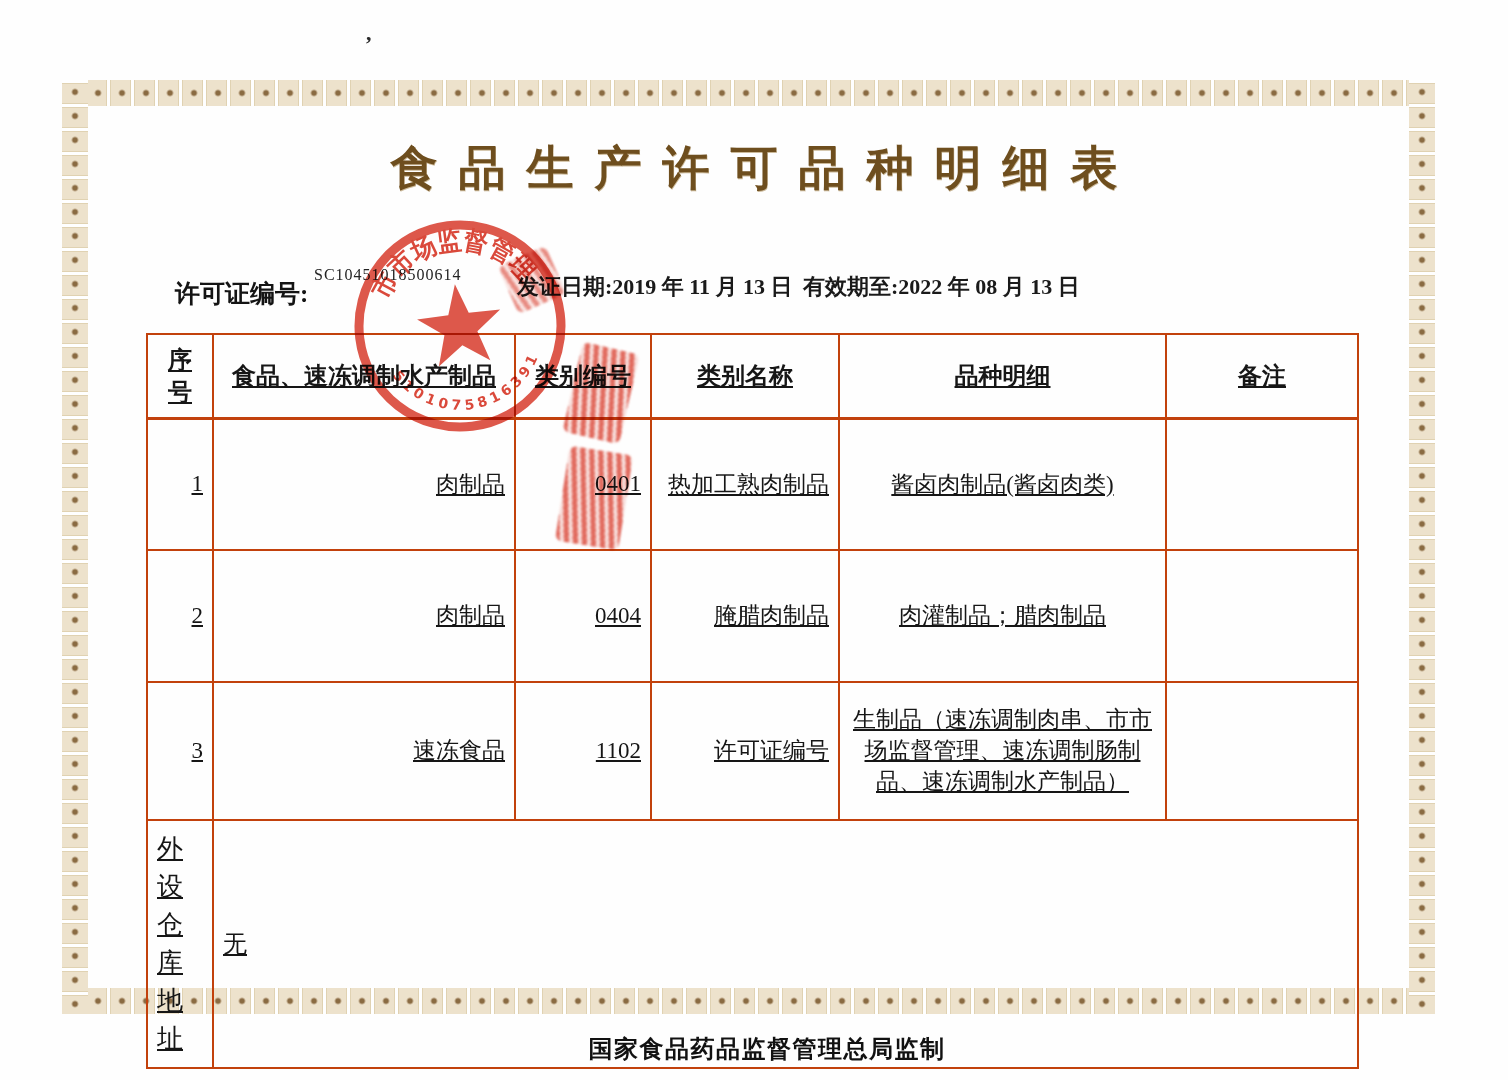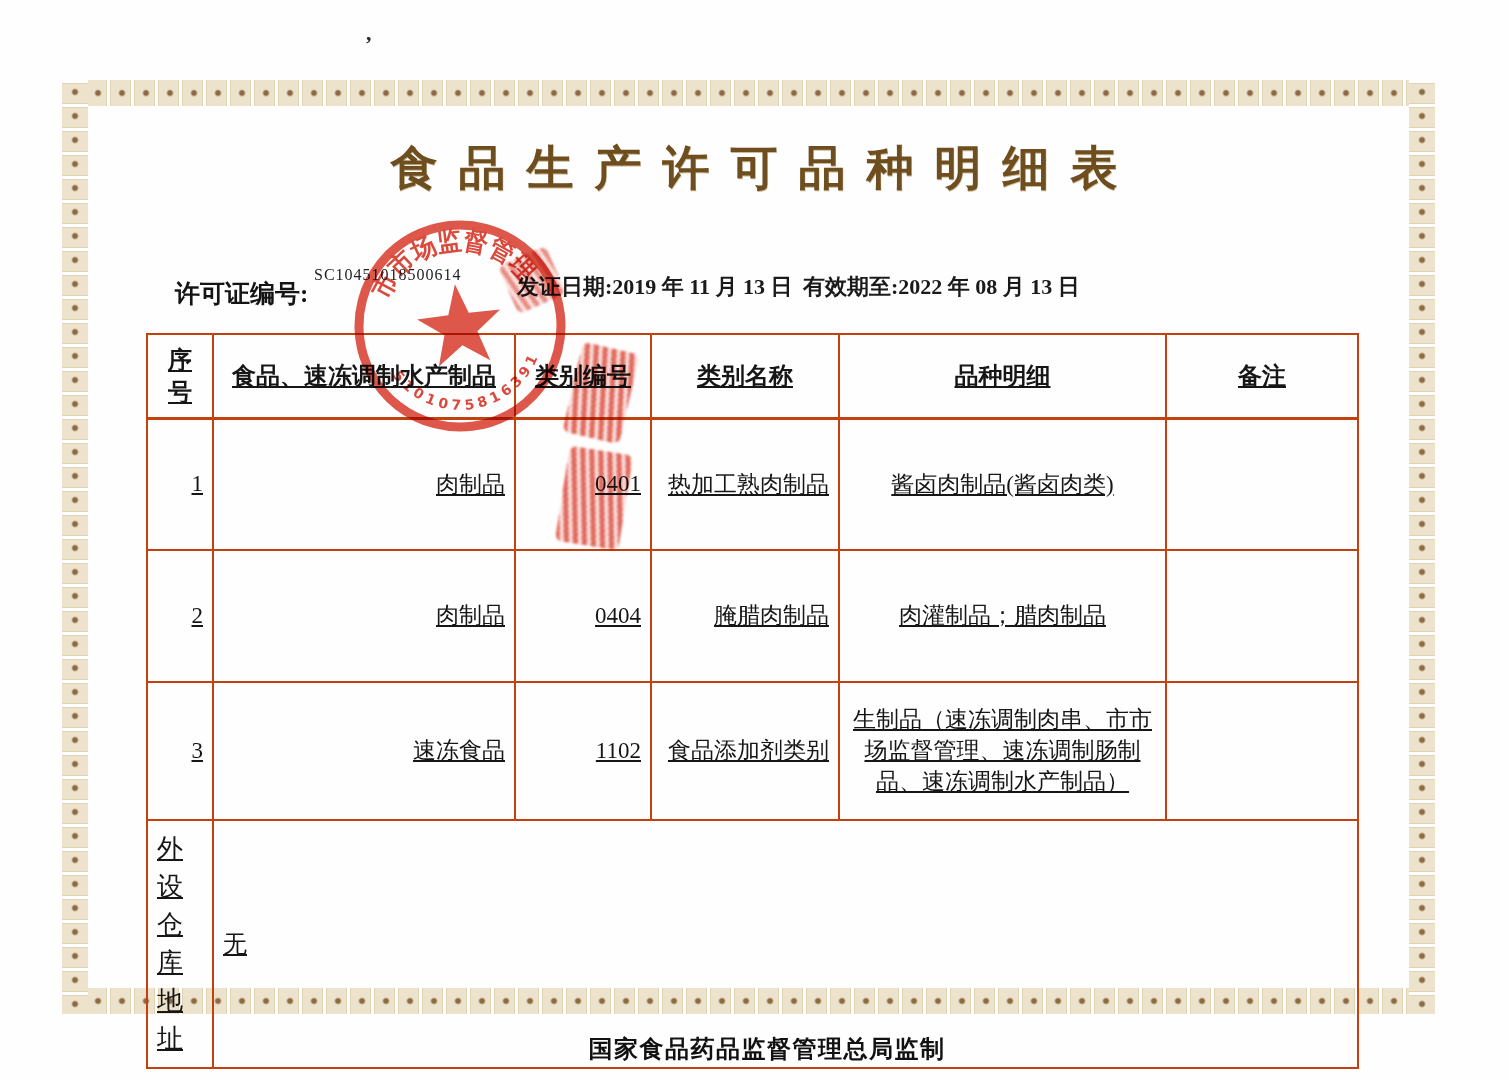--- a/index.html
+++ b/index.html
@@ -137,21 +137,21 @@
       <td class="cell-left">肉制品</td>
       <td class="cell-left">0404</td>
       <td class="cell-left">腌腊肉制品</td>
       <td class="cell-detail">肉灌制品；腊肉制品</td>
       <td></td>
     </tr>
     <tr style="height:138px">
       <td class="cell-index">3</td>
       <td class="cell-left">速冻食品</td>
       <td class="cell-left">1102</td>
-      <td class="cell-left">食品添加剂类别</td>
+      <td class="cell-left">许可证编号</td>
       <td class="cell-detail">生制品（速冻调制肉串、市市场监督管理、速冻调制肠制品、速冻调制水产制品）</td>
       <td></td>
     </tr>
     <tr style="height:132px">
       <td class="warehouse-label">外设仓库地址</td>
       <td class="warehouse-value" colspan="5">无</td>
     </tr>
   </tbody>
     </table>
 

